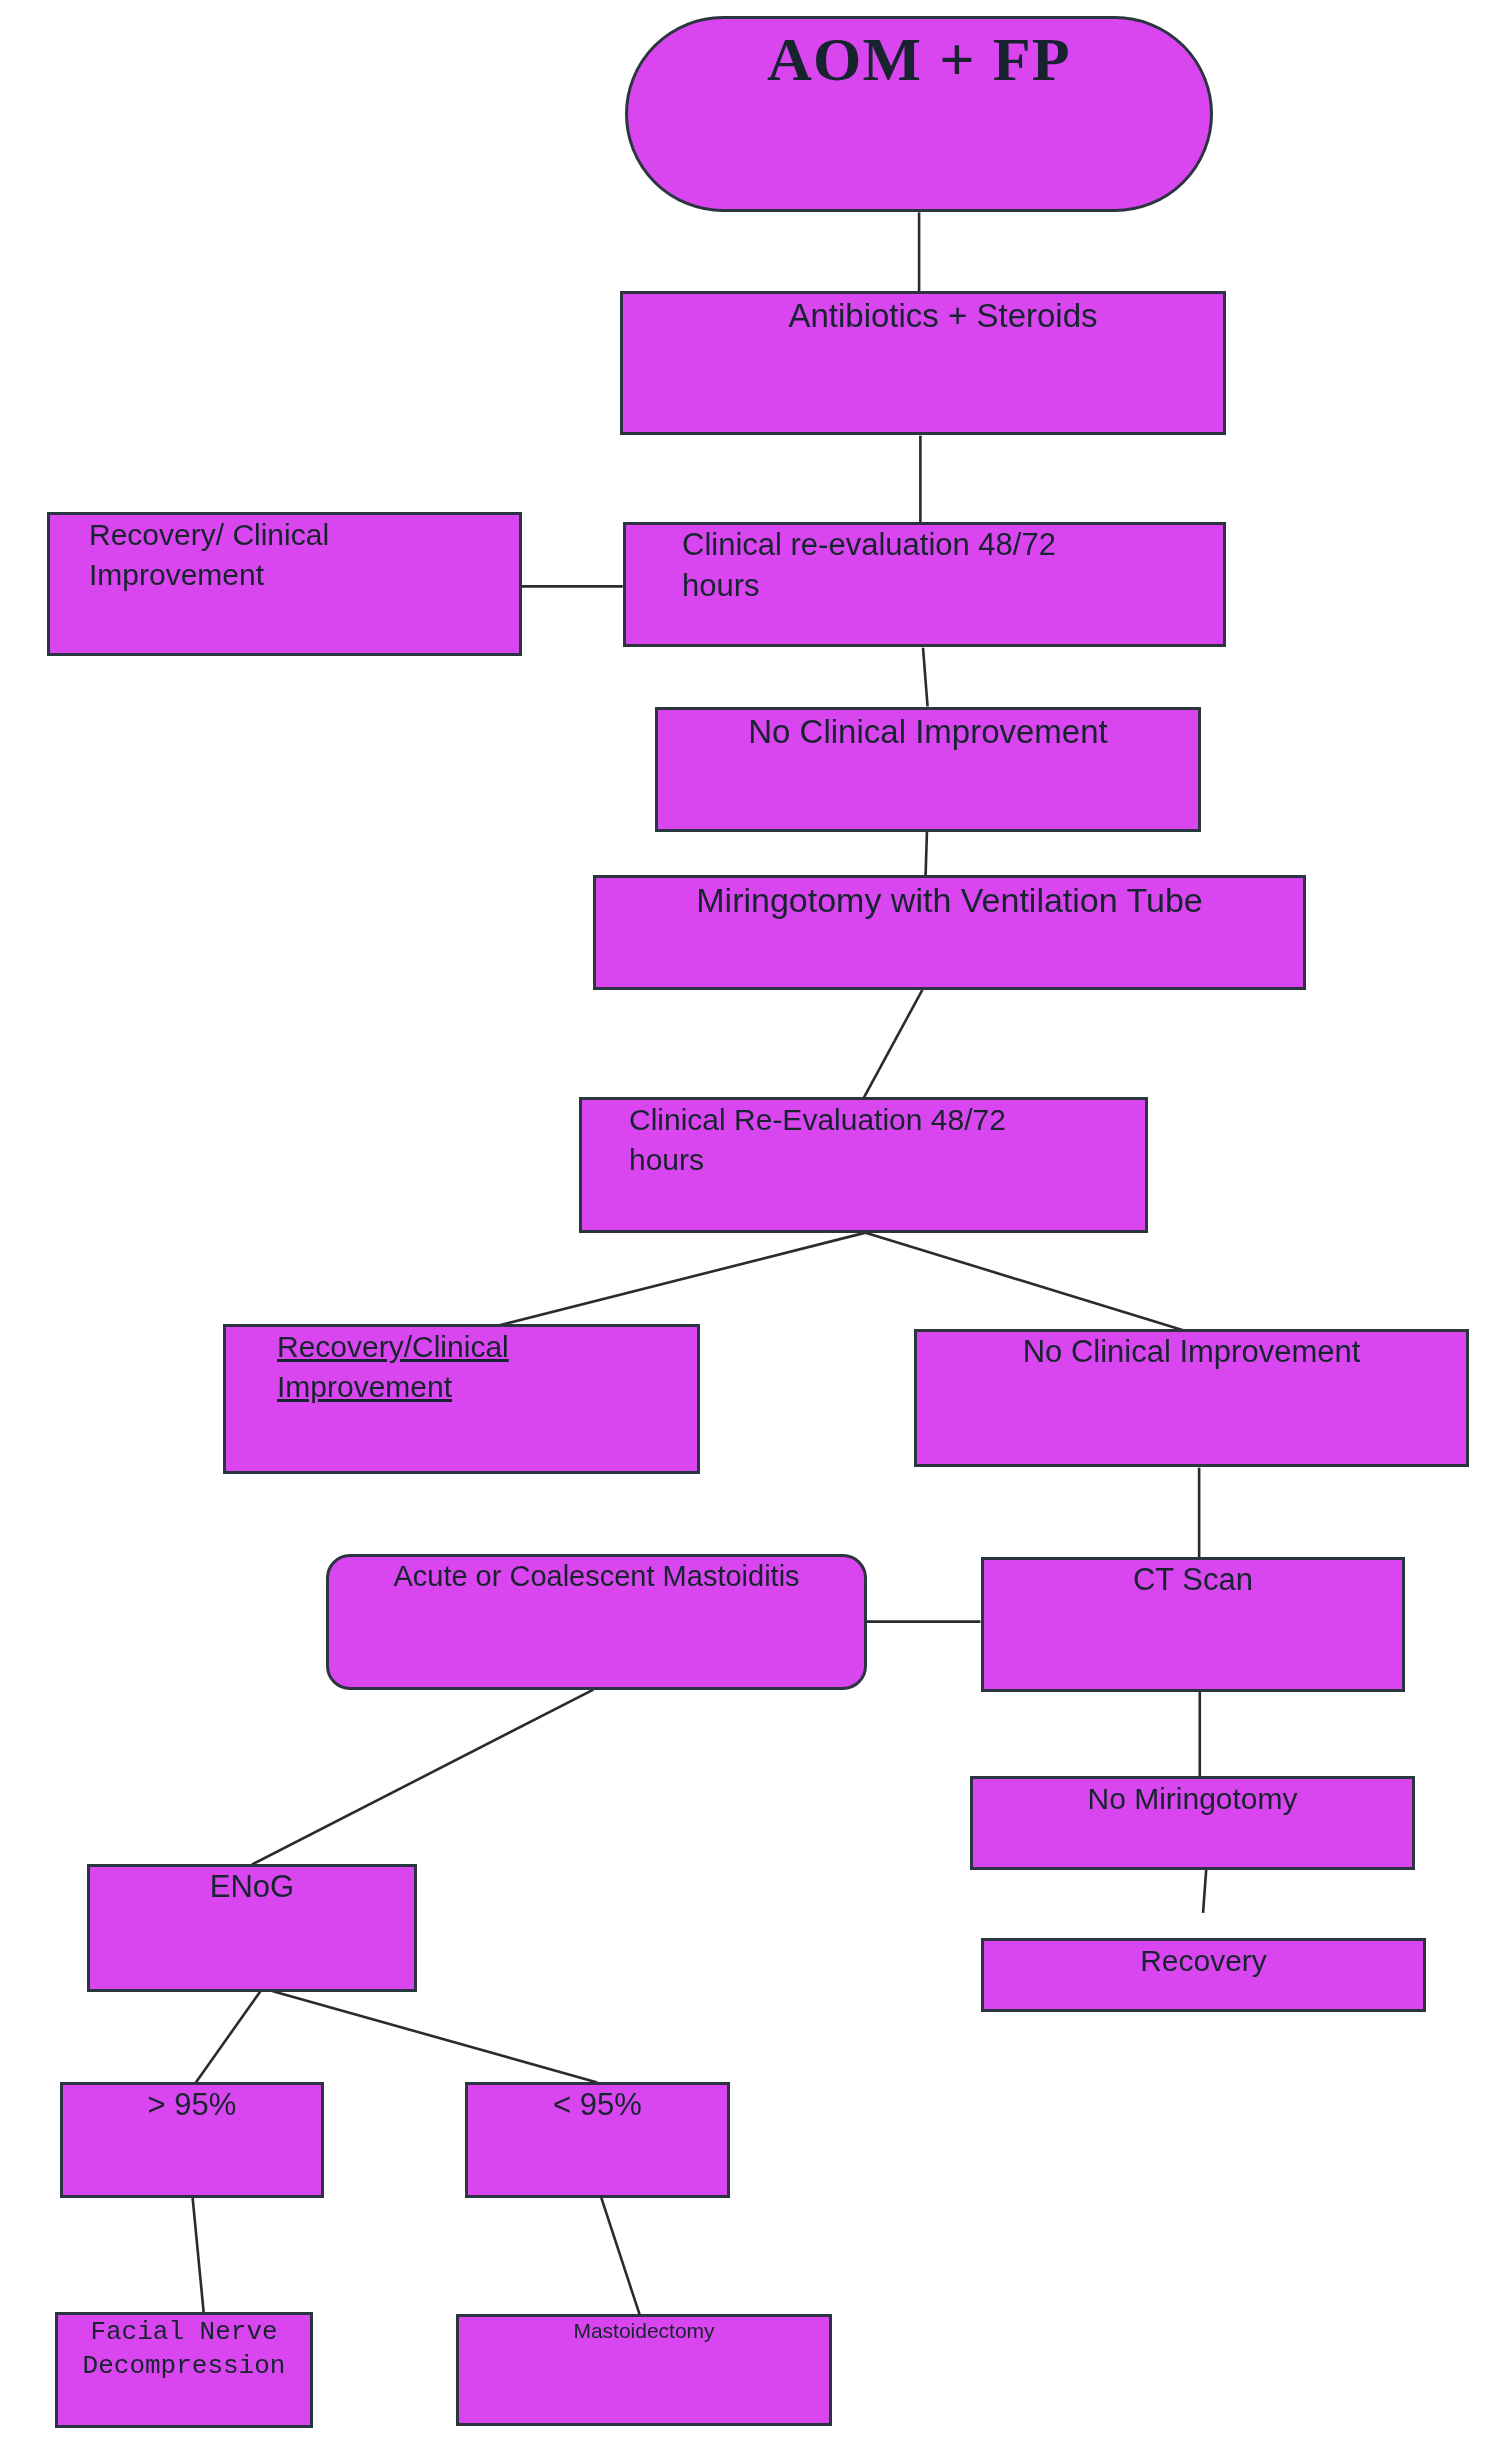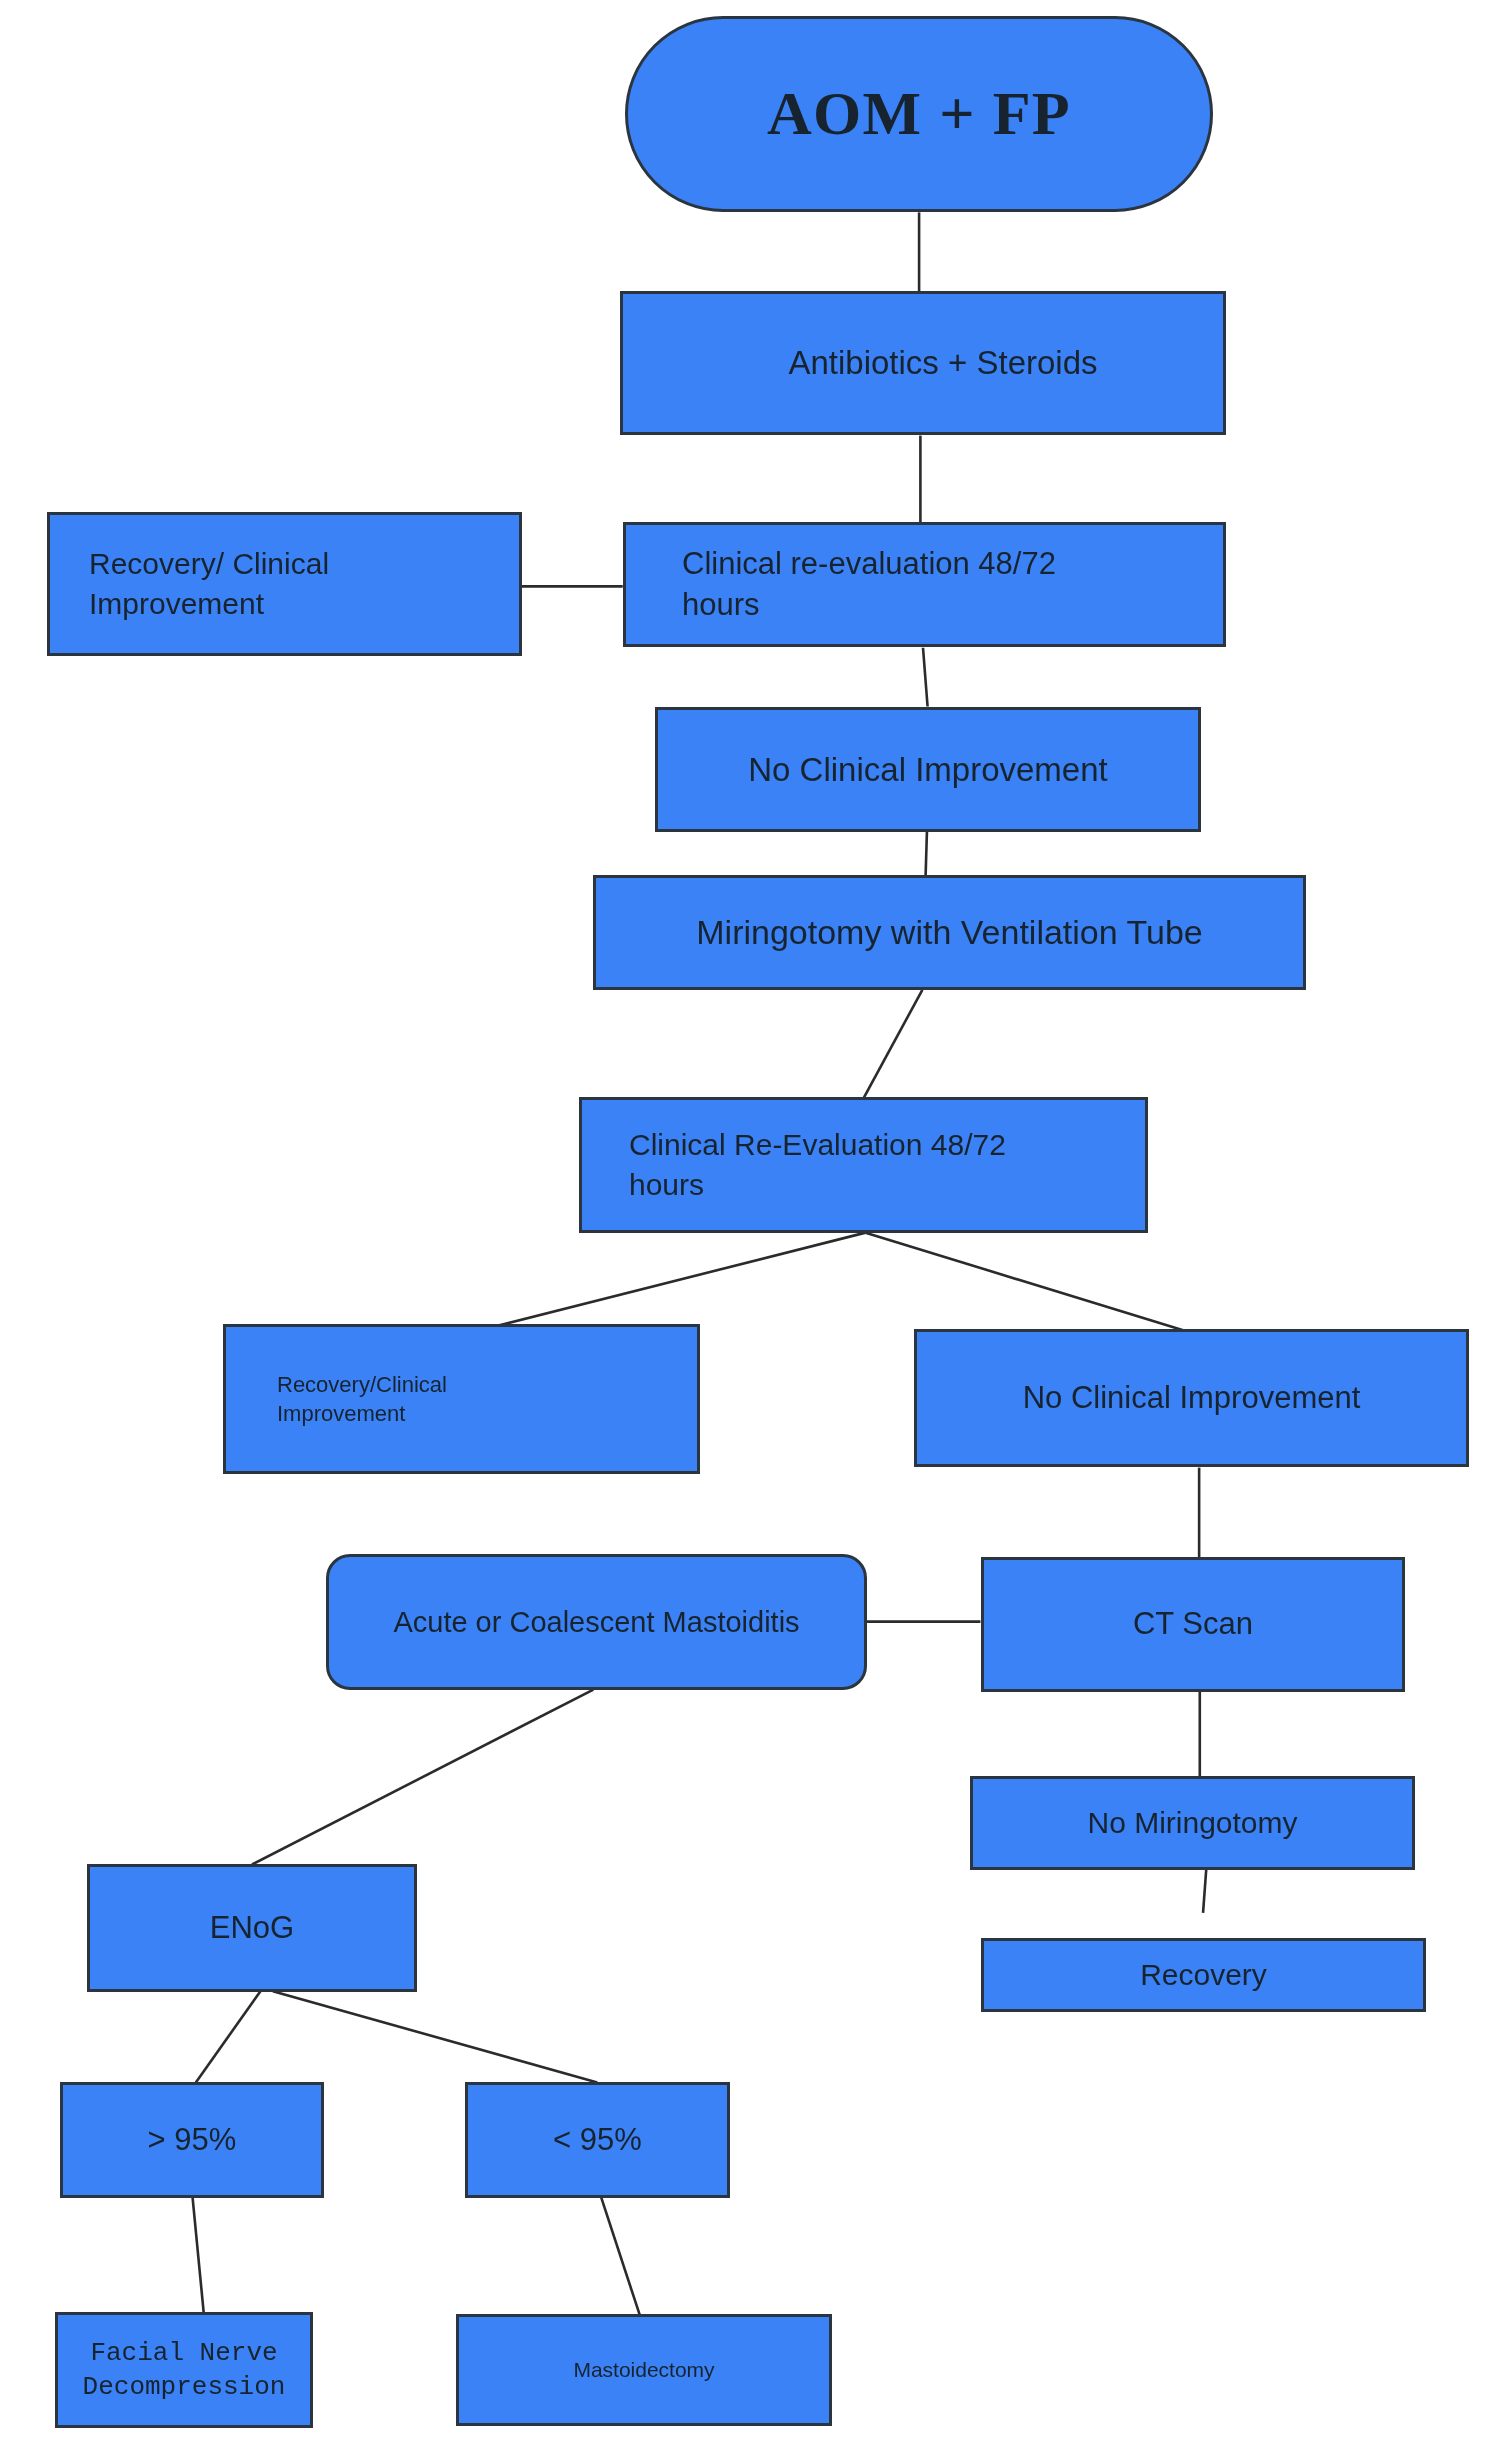--- a/index.html
+++ b/index.html
@@ -21,24 +21,23 @@
     width: 1487px;
     height: 2462px;
   }
   .edges line {
     stroke: #2b2b2b;
     stroke-width: 4;
   }
   .node {
     position: absolute;
     box-sizing: border-box;
-    background: #3b82f6;
+    background: #d946ef;
     border: 3.3px solid #2a3540;
     display: flex;
-    align-items: center;
     justify-content: center;
     color: #17242f;
   }
   .node .lbl {
     white-space: pre-line;
     text-align: center;
     line-height: 1.32;
   }
   .node.left {
     justify-content: flex-start;
@@ -105,21 +104,21 @@
   <div class="node" style="left:565px; top:875px; width:713px; height:115px;margin-left:28px;">
     <span class="lbl" style="font-size:34px;">Miringotomy with Ventilation Tube</span>
   </div>
 
   <div class="node left" style="left:579px; top:1097px; width:569px; height:136px; padding-left:47px;">
     <span class="lbl" style="font-size:30px;">Clinical Re-Evaluation 48/72
 hours</span>
   </div>
 
   <div class="node left" style="left:223px; top:1324px; width:477px; height:150px; padding-left:51px;">
-    <span class="lbl" style="font-size:22px;">Recovery/Clinical
+    <span class="lbl" style="font-size:30px;text-decoration:underline;">Recovery/Clinical
 Improvement</span>
   </div>
 
   <div class="node" style="left:914px; top:1329px; width:555px; height:138px;">
     <span class="lbl" style="font-size:31px;">No Clinical Improvement</span>
   </div>
 
   <div class="node" style="left:326px; top:1554px; width:541px; height:136px;border-radius:24px;">
     <span class="lbl" style="font-size:29px;">Acute or Coalescent Mastoiditis</span>
   </div>

